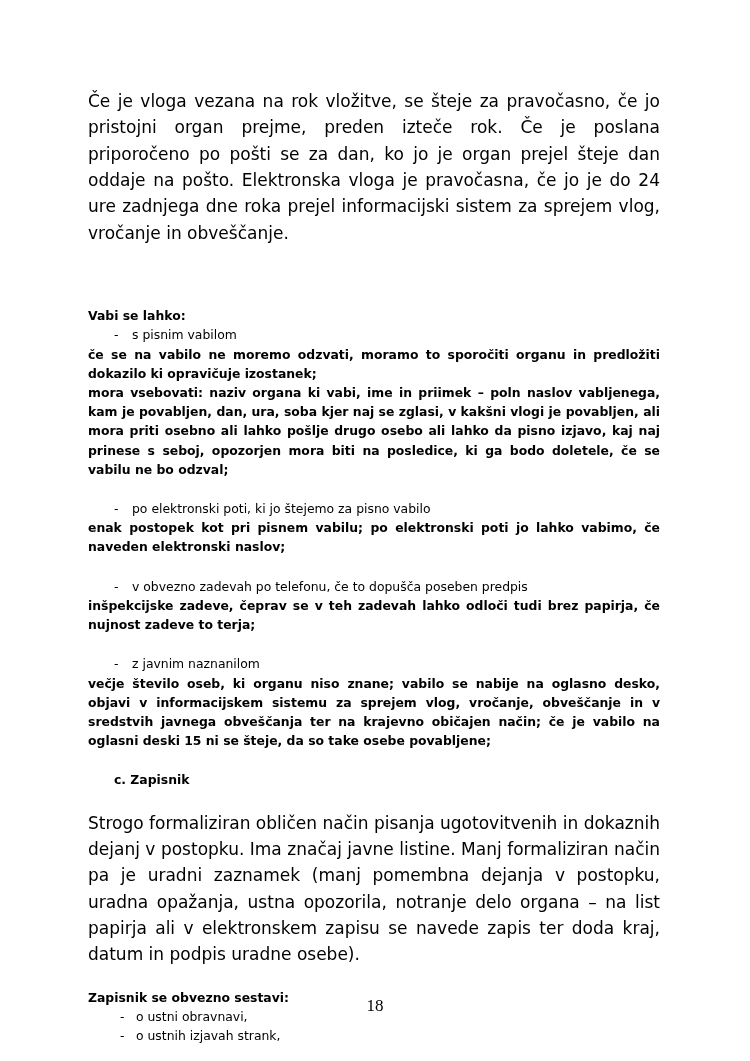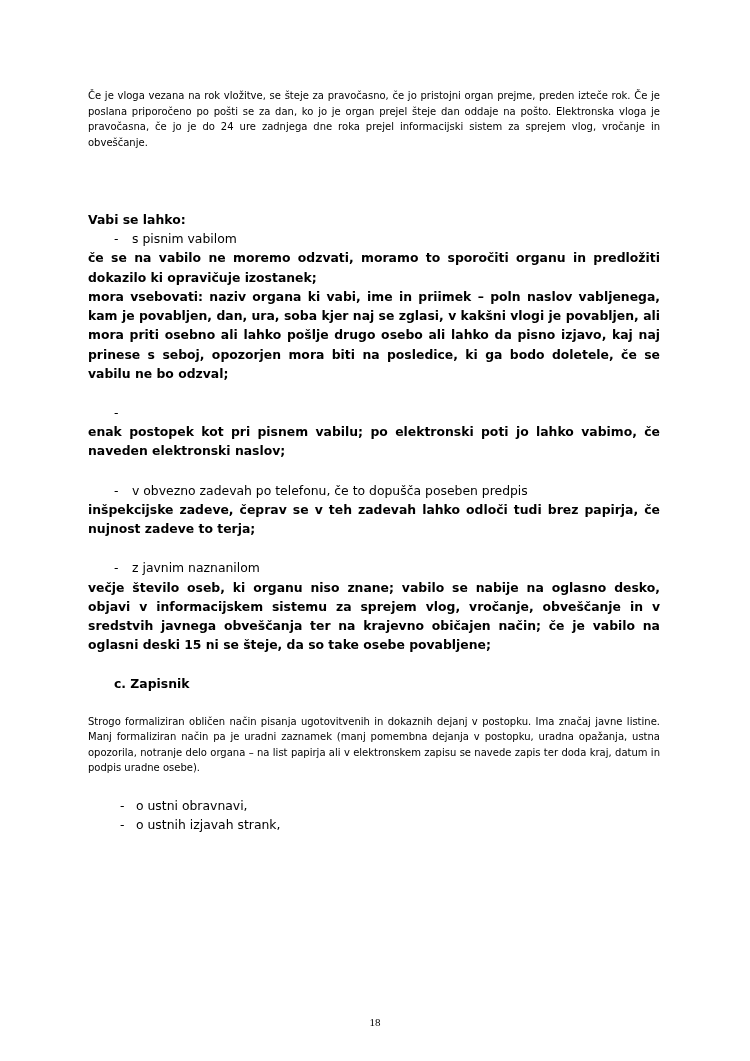--- a/index.html
+++ b/index.html
@@ -15,21 +15,21 @@
     position: relative;
   }
   .page {
     box-sizing: border-box;
     width: 750px;
     height: 1061px;
     padding: 88px 90px 0 88px;
     position: relative;
   }
   .para {
-    font-size: 10px;
+    font-size: 17px;
     line-height: 1.55;
     text-align: justify;
     margin: 0 0 0 0;
     hyphens: none;
   }
   .spacer-md { height: 20px; }
   .heading {
     font-size: 12.4px;
     font-weight: bold;
     line-height: 1.55;
@@ -65,23 +65,22 @@
     text-align: justify;
     margin: 0;
     font-weight: bold;
   }
   .page-number {
     position: absolute;
     left: 0;
     right: 0;
     top: 996px;
     text-align: center;
-    font-size: 11px;
+    font-size: 17px;
     font-family: "Liberation Serif", serif;
-    margin-top: 20px;
   }
 </style>
 </head>
 <body>
 
 <div class="page">
 
   <p class="para">Če je vloga vezana na rok vložitve, se šteje za pravočasno, če jo pristojni organ prejme, preden izteče rok. Če je poslana priporočeno po pošti se za dan, ko jo je organ prejel šteje dan oddaje na pošto. Elektronska vloga je pravočasna, če jo je do 24 ure zadnjega dne roka prejel informacijski sistem za sprejem vlog, vročanje in obveščanje.</p>
 
   <div class="spacer-md"></div>
@@ -98,20 +97,21 @@
     <span class="bullet-dash">-</span>
     <span class="bullet-strong">s pisnim vabilom</span>
   </div>
   <p class="block-text">če se na vabilo ne moremo odzvati, moramo to sporočiti organu in predložiti dokazilo ki opravičuje izostanek;</p>
   <p class="block-text">mora vsebovati: naziv organa ki vabi, ime in priimek – poln naslov vabljenega, kam je povabljen, dan, ura, soba kjer naj se zglasi, v kakšni vlogi je povabljen, ali mora priti osebno ali lahko pošlje drugo osebo ali lahko da pisno izjavo, kaj naj prinese s seboj, opozorjen mora biti na posledice, ki ga bodo doletele, če se vabilu ne bo odzval;</p>
 
   <div class="spacer-md"></div>
 
   <div class="bullet-row">
     <span class="bullet-dash">-</span>
+    <span class="bullet-strong">po elektronski poti, ki jo štejemo za pisno vabilo</span>
   </div>
   <p class="block-text">enak postopek kot pri pisnem vabilu; po elektronski poti jo lahko vabimo, če naveden elektronski naslov;</p>
 
   <div class="spacer-md"></div>
 
   <div class="bullet-row">
     <span class="bullet-dash">-</span>
     <span class="bullet-strong">v obvezno zadevah po telefonu, če to dopušča poseben predpis</span>
   </div>
   <p class="block-text">inšpekcijske zadeve, čeprav se v teh zadevah lahko odloči tudi brez papirja, če nujnost zadeve to terja;</p>
@@ -127,20 +127,21 @@
   <div class="spacer-md"></div>
 
   <p class="heading">c. Zapisnik</p>
 
   <div class="spacer-md"></div>
 
   <p class="para">Strogo formaliziran obličen način pisanja ugotovitvenih in dokaznih dejanj v postopku. Ima značaj javne listine. Manj formaliziran način pa je uradni zaznamek (manj pomembna dejanja v postopku, uradna opažanja, ustna opozorila, notranje delo organa – na list papirja ali v elektronskem zapisu se navede zapis ter doda kraj, datum in podpis uradne osebe).</p>
 
   <div class="spacer-md"></div>
 
+  <p class="block-text">Zapisnik se obvezno sestavi:</p>
 
   <div class="simple-list-row">
     <span class="bullet-dash">-</span>
     <span>o ustni obravnavi,</span>
   </div>
   <div class="simple-list-row">
     <span class="bullet-dash">-</span>
     <span>o ustnih izjavah strank,</span>
   </div>
 

